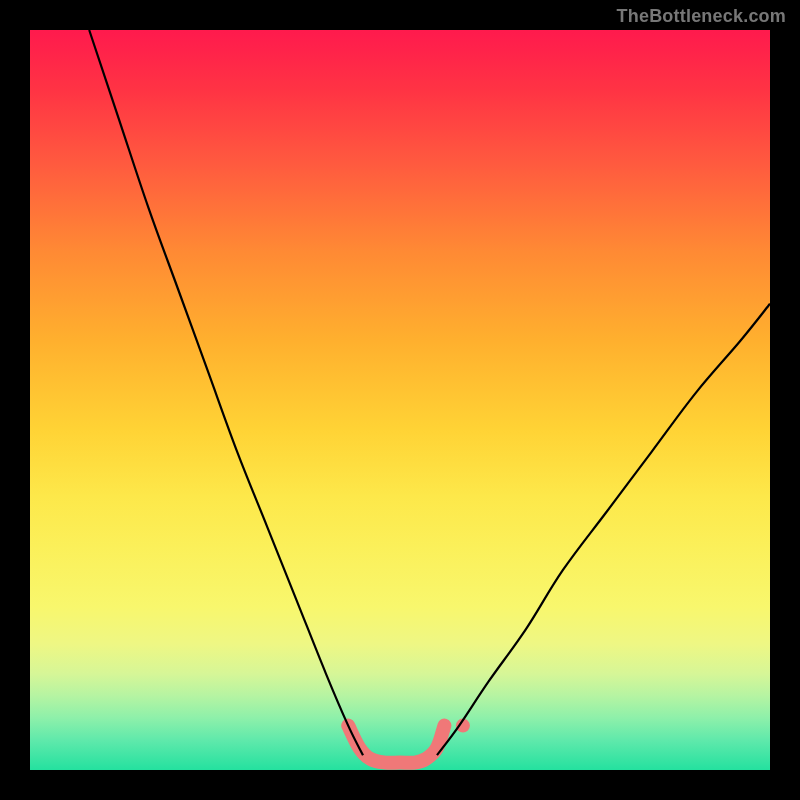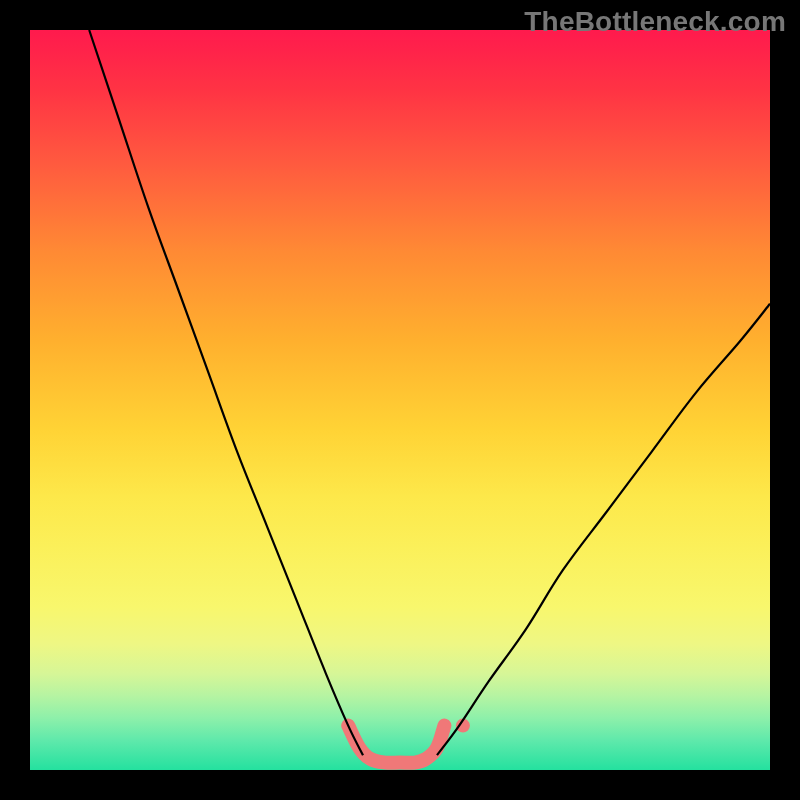--- a/index.html
+++ b/index.html
@@ -15,21 +15,21 @@
     width: 800px;
     height: 800px;
     background: #000;
   }
   .watermark {
     position: absolute;
     top: 6px;
     right: 14px;
     color: #777;
     font-family: Arial, Helvetica, sans-serif;
-    font-size: 28px;
+    font-size: 18px;
     font-weight: 600;
     letter-spacing: 0.2px;
     z-index: 2;
   }
   .plot {
     position: absolute;
     left: 30px;
     top: 30px;
     width: 740px;
     height: 740px;

